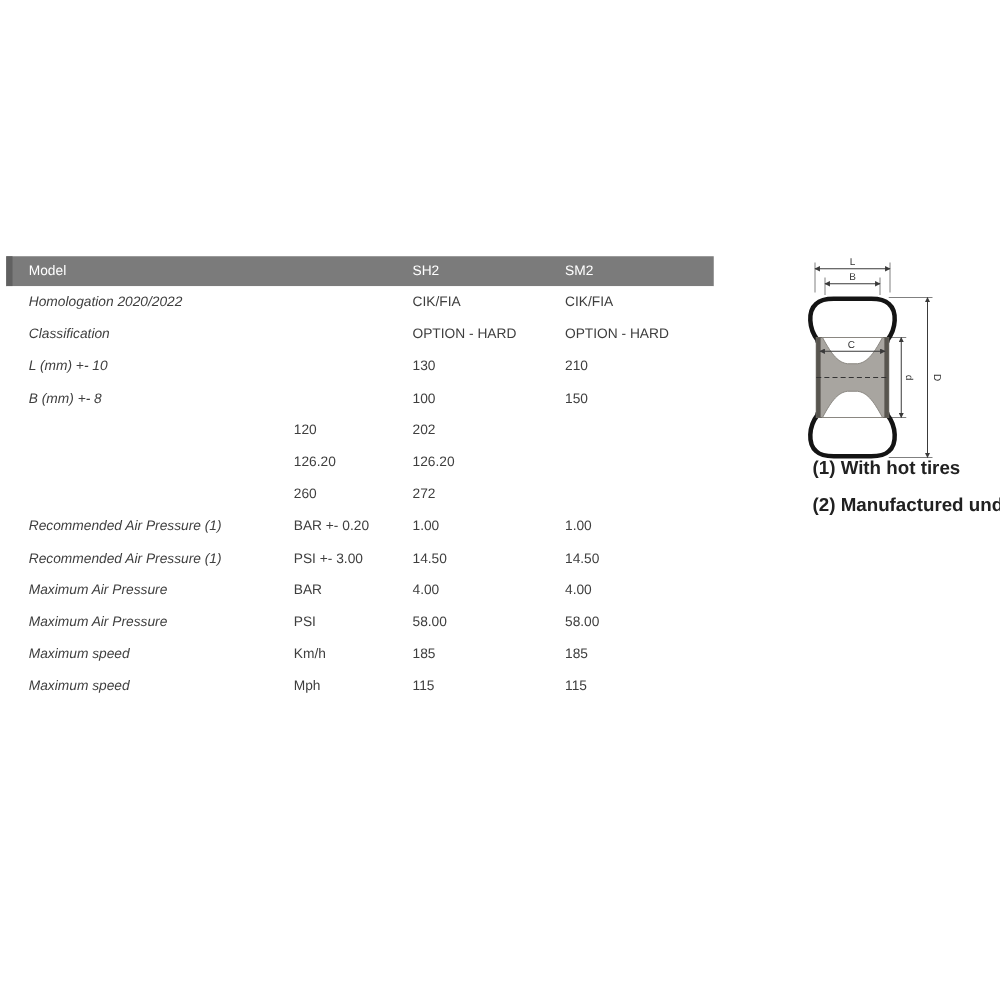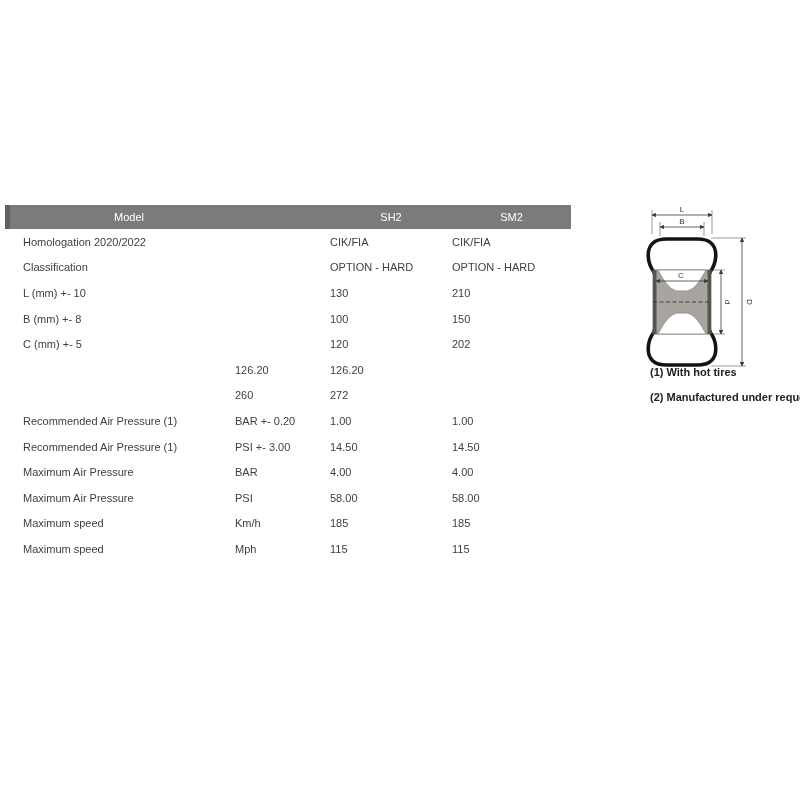--- a/index.html
+++ b/index.html
@@ -3,32 +3,32 @@
 <meta charset="utf-8">
 <style>
   html,body{margin:0;padding:0;background:#ffffff;}
   #canvas{position:relative;width:800px;height:800px;background:#ffffff;overflow:hidden;
           font-family:"Liberation Sans","DejaVu Sans",sans-serif;}
 
   
   .spec-table{position:absolute;left:5px;top:205px;width:566px;}
   .thead{display:grid;grid-template-columns:225px 95px 122px 1fr;align-items:center;
          height:24px;background:#7b7b7b;border-left:5px solid #616161;color:#ffffff;
-         font-size:11px;font-weight:500;text-align:center;}
+         font-size:11px;font-weight:500;}
   .thead .c1{padding-left:13px;}
   .tbody .trow{display:grid;grid-template-columns:230px 95px 122px 1fr;align-items:center;
          height:25.6px;font-size:11px;color:#3e3e3e;background:#ffffff;}
-  .tbody .c1{padding-left:18px;}
+  .tbody .c1{padding-left:18px;font-style:italic;}
   .cell{white-space:nowrap;overflow:hidden;}
 
   
   .diagram{position:absolute;left:645px;top:200px;width:155px;}
   .diagram svg{display:block;}
   .notes{position:absolute;left:650px;top:366px;width:150px;}
-  .note{font-size:11px;font-weight:bold;color:#212121;margin:0 0 13px 0;white-space:nowrap;}
+  .note{font-size:15px;font-weight:bold;color:#212121;margin:0 0 13px 0;white-space:nowrap;}
 </style>
 </head>
 <body>
 
 <div id="canvas">
 
   <div class="spec-table">
     <div class="thead">
       <span class="cell c1">Model</span>
       <span class="cell c2"></span>
@@ -54,21 +54,20 @@
           <span class="cell c3">130</span>
           <span class="cell c4">210</span>
         </div>
         <div class="trow">
           <span class="cell c1">B (mm) +- 8</span>
           <span class="cell c2"></span>
           <span class="cell c3">100</span>
           <span class="cell c4">150</span>
         </div>
         <div class="trow">
-          <span class="cell c1">C (mm) +- 5</span>
           <span class="cell c2"></span>
           <span class="cell c3">120</span>
           <span class="cell c4">202</span>
         </div>
         <div class="trow">
           <span class="cell c2"></span>
           <span class="cell c3">126.20</span>
           <span class="cell c4">126.20</span>
         </div>
         <div class="trow">

